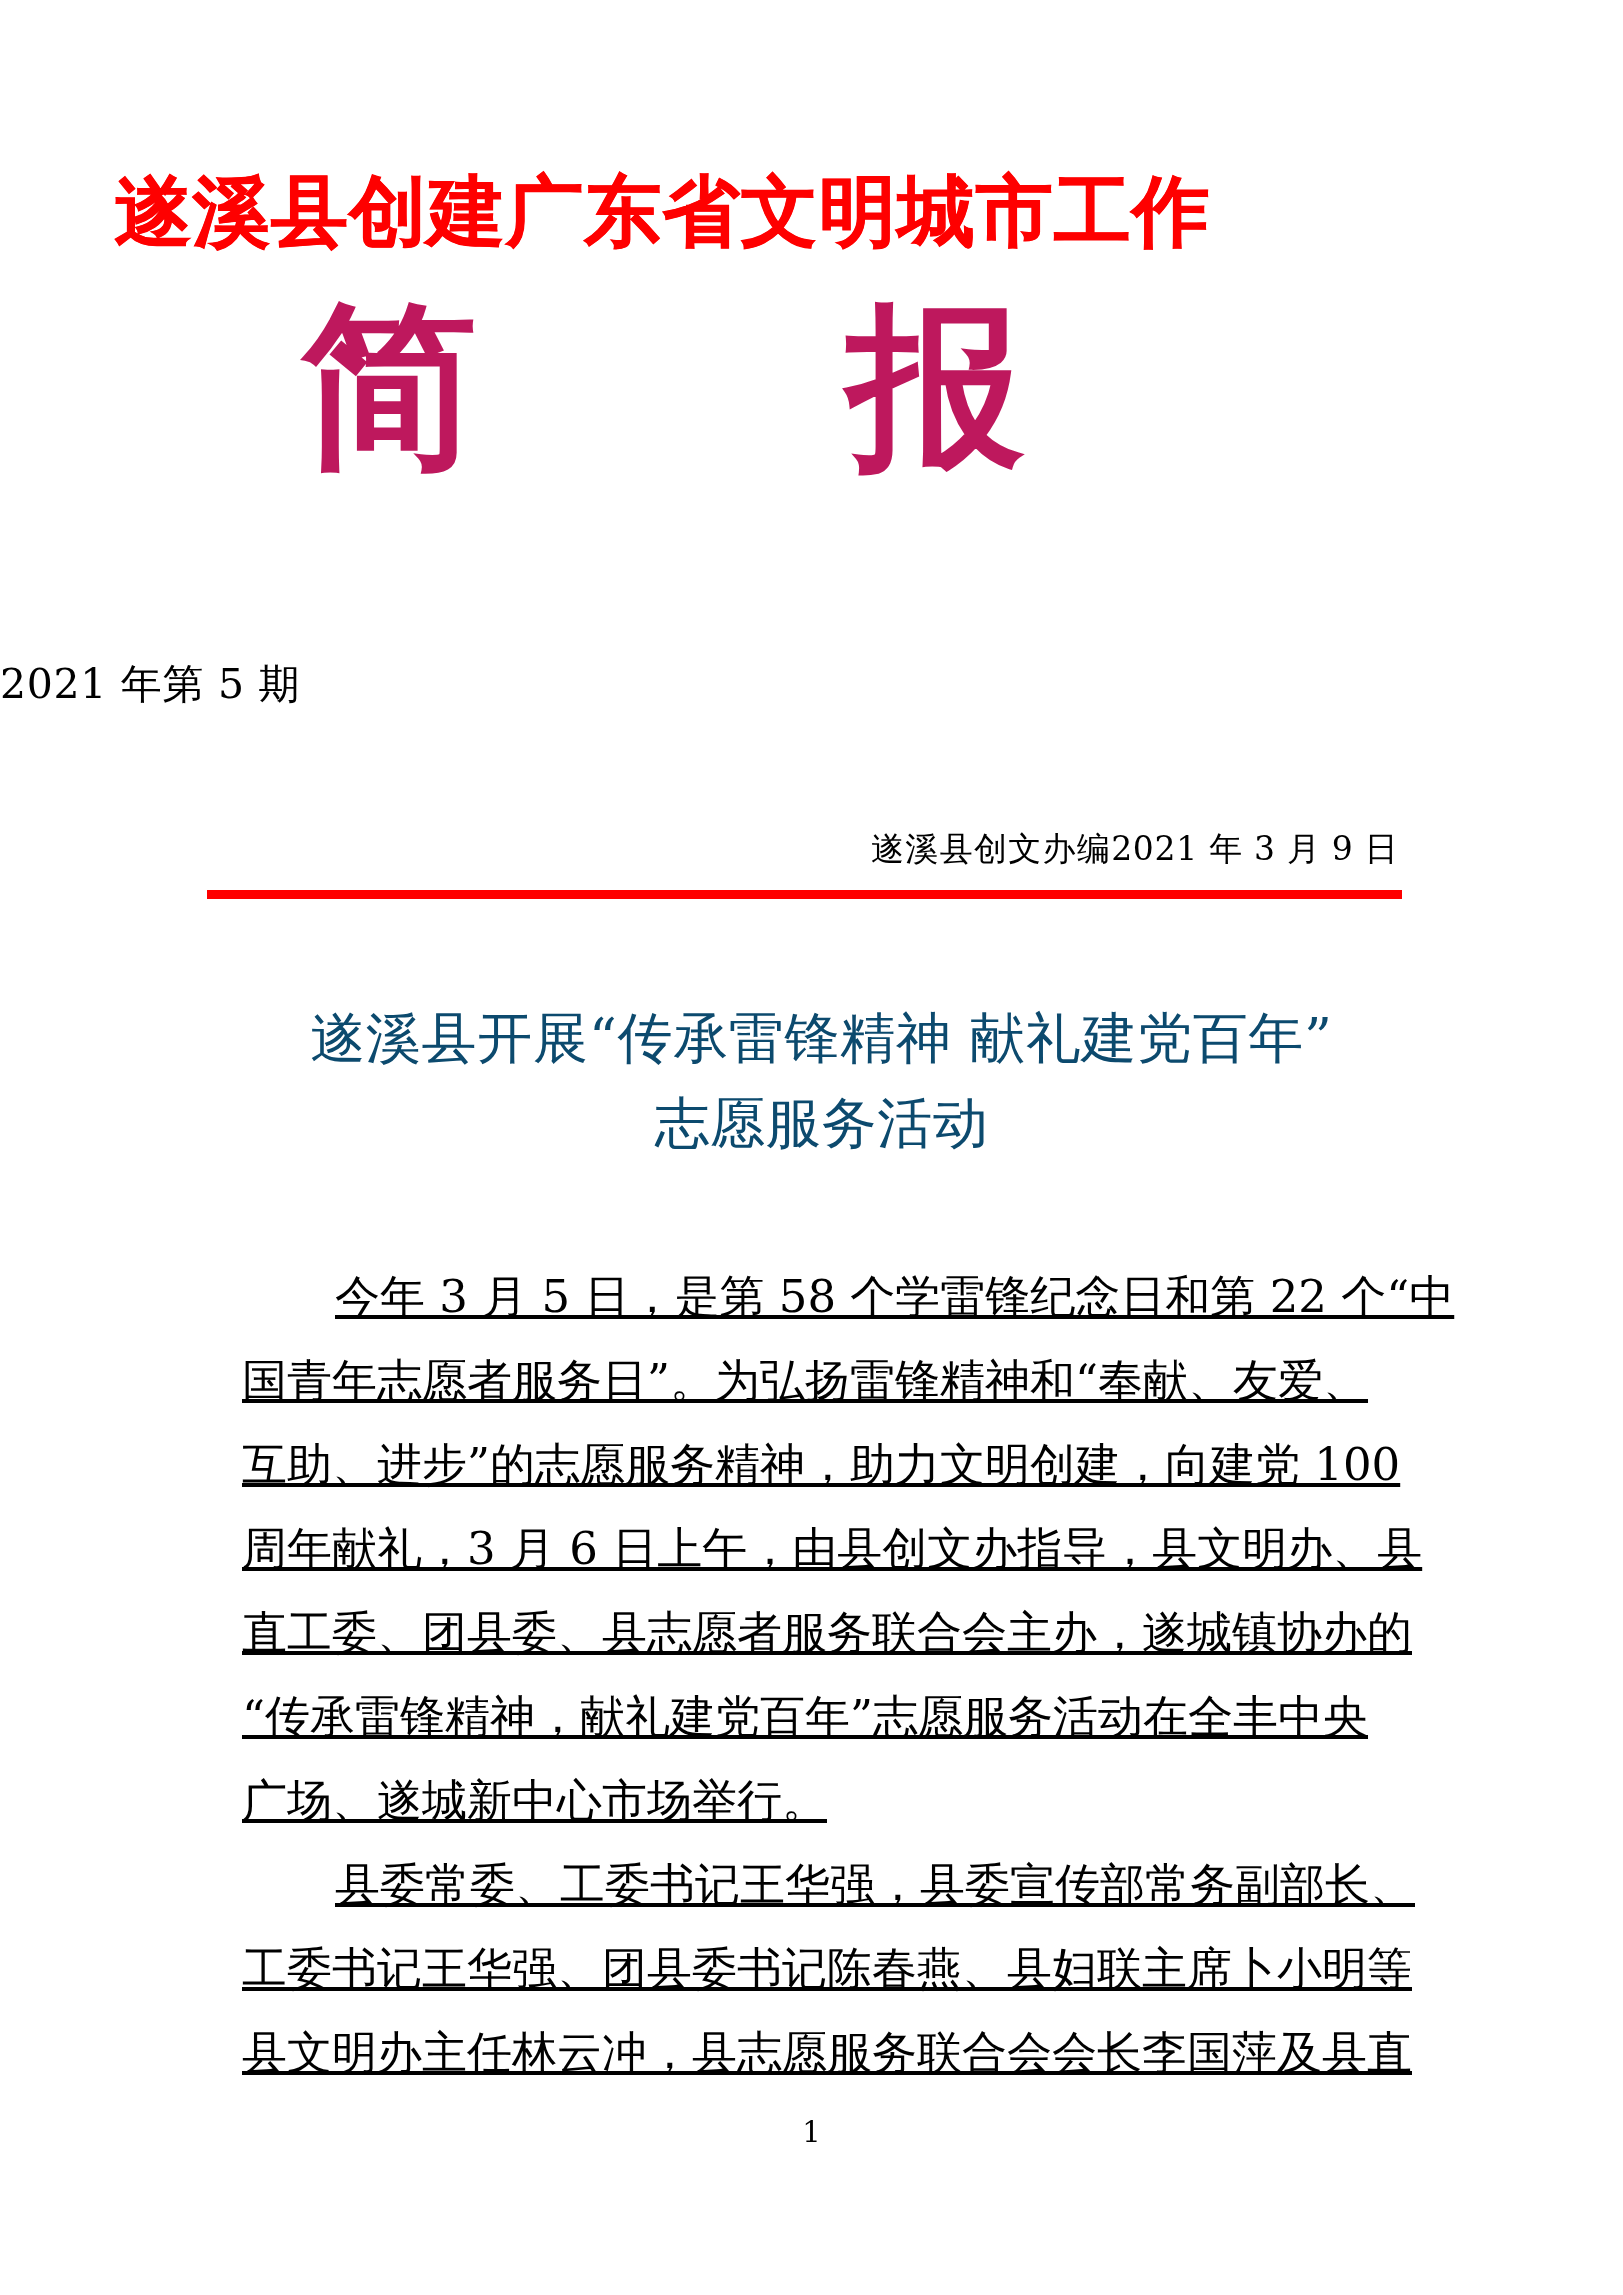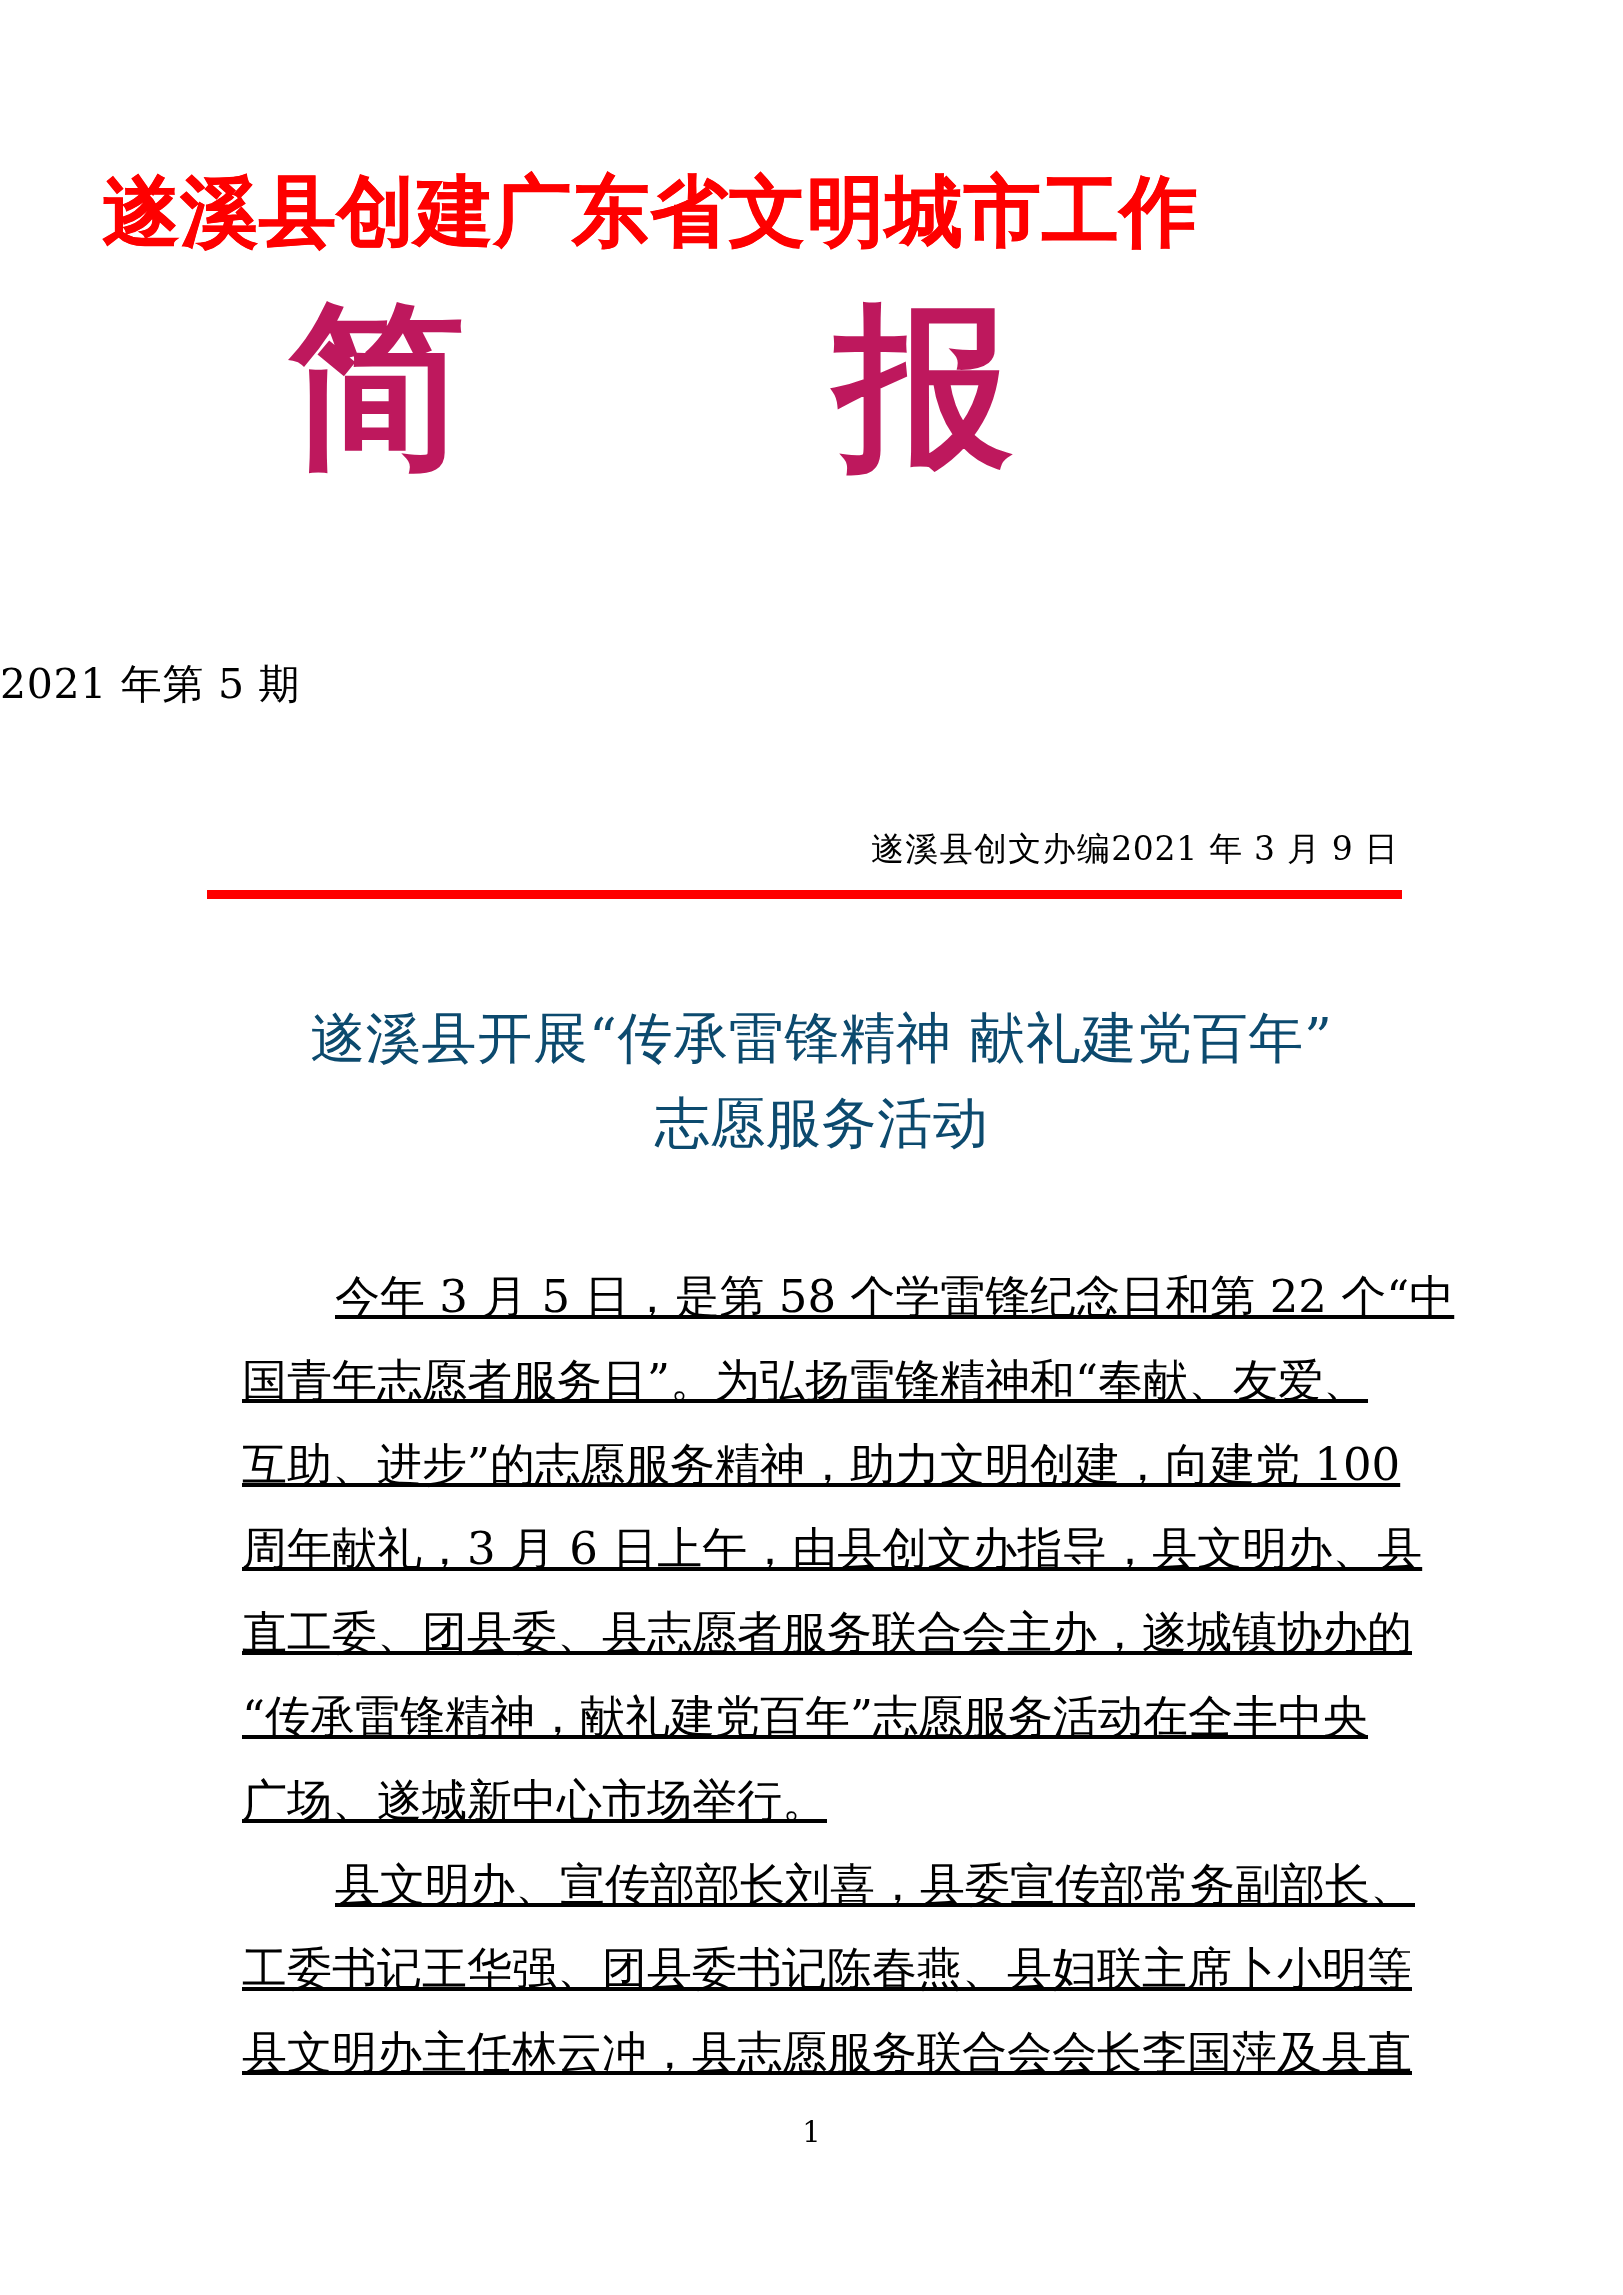--- a/index.html
+++ b/index.html
@@ -13,21 +13,21 @@
     height: 2295px;
     background: #ffffff;
     margin: 0 auto;
     overflow: hidden;
     font-family: "DejaVu Serif", "Liberation Serif", serif;
   }
 
   
   .masthead {
     position: absolute;
-    left: 4px;
+    left: 16px;
     top: 0;
     width: 1293px;
     padding-top: 169px;
     box-sizing: border-box;
   }
   .masthead-title {
     text-align: center;
     color: #fe0000;
     font-family: "DejaVu Sans", "Liberation Sans", sans-serif;
     font-weight: 700;
@@ -153,21 +153,21 @@
     <p style="margin:0">
       <span class="body-line indent">今年 3 月 5 日，是第 58 个学雷锋纪念日和第 22 个“中</span>
       <span class="body-line">国青年志愿者服务日”。为弘扬雷锋精神和“奉献、友爱、</span>
       <span class="body-line">互助、进步”的志愿服务精神，助力文明创建，向建党 100</span>
       <span class="body-line">周年献礼，3 月 6 日上午，由县创文办指导，县文明办、县</span>
       <span class="body-line">直工委、团县委、县志愿者服务联合会主办，遂城镇协办的</span>
       <span class="body-line">“传承雷锋精神，献礼建党百年”志愿服务活动在全丰中央</span>
       <span class="body-line">广场、遂城新中心市场举行。</span>
     </p>
     <p style="margin:0">
-      <span class="body-line indent">县文明办、宣传部部长刘喜，县委宣传部常务副部长、</span>
+      <span class="body-line indent">县委常委、工委书记王华强，县委宣传部常务副部长、</span>
       <span class="body-line">工委书记王华强、团县委书记陈春燕、县妇联主席卜小明等</span>
       <span class="body-line">县文明办主任林云冲，县志愿服务联合会会长李国萍及县直</span>
     </p>
   </div>
 
   <div class="page-number">1</div>
 
 </div>
 
 

